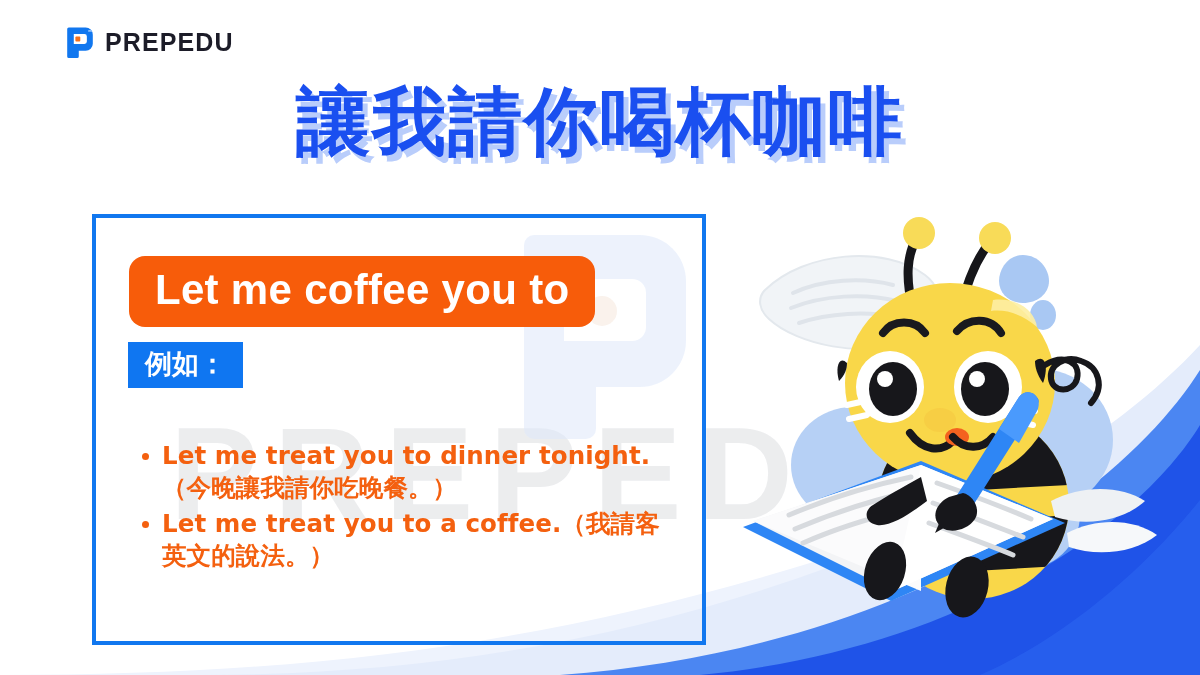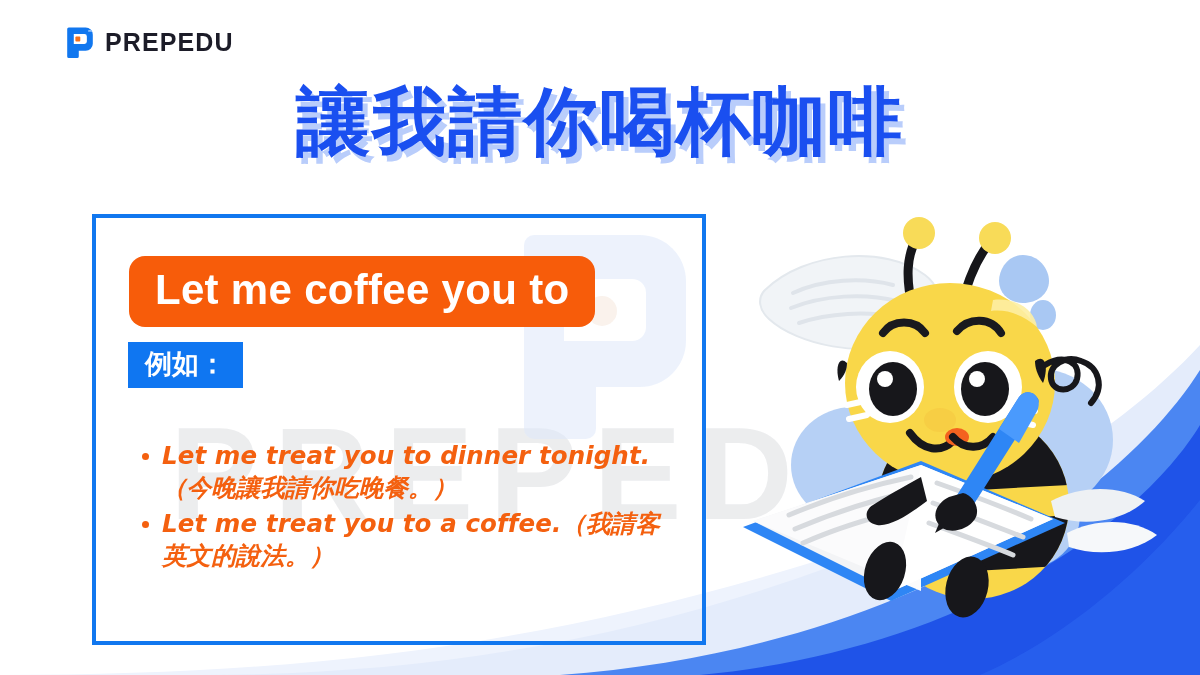--- a/index.html
+++ b/index.html
@@ -61,21 +61,21 @@
     position:absolute;left:32px;top:124px;
     background:#0f76f1;color:#fff;
     padding:7px 17px 9px 17px;
     font-size:27px;font-weight:800;line-height:1.1;
     font-family:"DejaVu Sans","Liberation Sans",sans-serif;
     white-space:nowrap;
   }
 
   .bullets{
     position:absolute;left:36px;top:222px;width:545px;
-    color:#f4600f;z-index:3;font-style:italic;
+    color:#f4600f;z-index:3;
   }
   .bullet{
     position:relative;padding-left:30px;margin-bottom:4px;
     font-size:24.5px;font-weight:800;line-height:1.30;
     font-family:"DejaVu Sans","Liberation Sans",sans-serif;
     letter-spacing:.1px;
   }
   .bullet::before{
     content:"";position:absolute;left:10px;top:13px;
     width:7px;height:7px;border-radius:50%;background:#f4600f;

